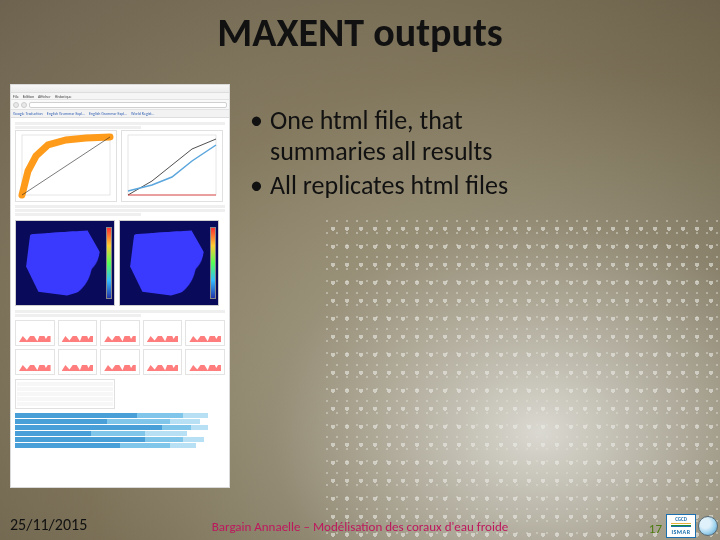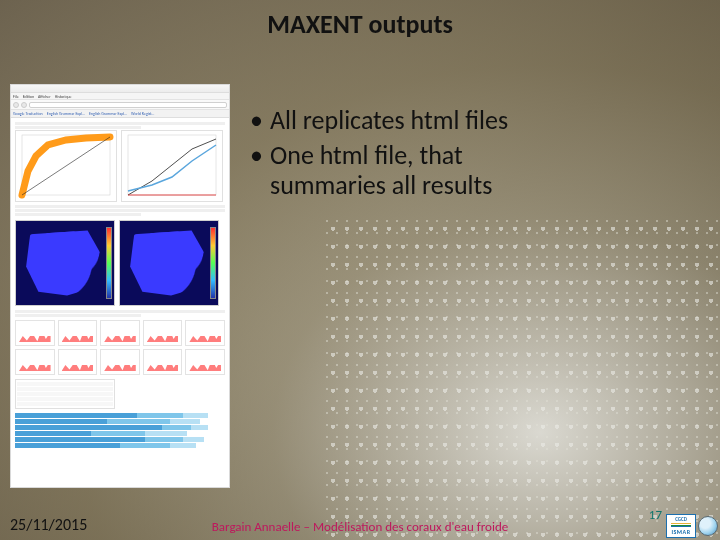--- a/index.html
+++ b/index.html
@@ -22,21 +22,21 @@
     position: absolute; right: 0; bottom: 0; width: 55%; height: 60%;
     background:
       radial-gradient(circle at 65% 70%, rgba(235,235,230,0.6) 0, rgba(235,235,230,0.6) 2px, transparent 2px) 0 0/14px 18px,
       radial-gradient(circle at 30% 40%, rgba(225,225,215,0.45) 0, rgba(225,225,215,0.45) 1px, transparent 1px) 0 0/10px 12px;
     filter: blur(0.3px);
     z-index: 0;
   }
   .title {
     position: absolute; top: 8px; left: 0; right: 0;
     text-align: center;
-    font-size: 26px; color: #111;
+    font-size: 40px; color: #111;
     z-index: 2;
   }
   .shot {
     position: absolute; top: 84px; left: 10px;
     width: 220px; height: 404px;
     background: #fff;
     border: 1px solid #d9d9d9;
     z-index: 2;
     display: flex; flex-direction: column;
     font-size: 5px; color: #666;
@@ -84,21 +84,21 @@
   }
   .bullets ul { list-style: none; }
   .bullets li { position:relative; padding-left: 20px; font-size: 26px; line-height: 1.18; margin-bottom: 4px; }
   .bullets li::before { content:"•"; position:absolute; left:0; top:0; font-size:26px; }
   .footer {
     position: absolute; left: 0; right: 0; bottom: 0; height: 28px;
     z-index: 3; display:flex; align-items:flex-end;
   }
   .footer .date { position:absolute; left:10px; bottom:6px; font-size:16px; color:#111; }
   .footer .sub  { position:absolute; left:0; right:0; bottom:6px; text-align:center; font-size:13px; color:#be185d; }
-  .footer .num  { position:absolute; right:58px; bottom:18px; font-size:13px; color:#0f766e; }
+  .footer .num  { position:absolute; right:58px; bottom:4px; font-size:13px; color:#4d7c0f; }
   .logo-ifremer {
     position:absolute; right:84px; bottom:2px; width:80px; height:24px;
     background: linear-gradient(90deg,#2e73b8 0 18%, #fff 18% 22%, #2e73b8 22% 100%);
     border-radius:2px;
     display:flex; align-items:center; justify-content:center;
     overflow:hidden;
   }
   .logo-ifremer .fish { position:absolute; left:4px; top:4px; width:18px; height:12px; background:#cfe4f3; clip-path: polygon(0 50%, 20% 10%, 70% 0, 100% 50%, 70% 100%, 20% 90%); }
   .logo-ifremer .txt { font-size:10px; font-style:italic; font-weight:bold; color:#fff; letter-spacing:0.5px; margin-left:16px; }
   .logo-ismar {
@@ -234,22 +234,22 @@
           <div class="seg c1" style="width:50%"></div>
           <div class="seg c2" style="width:24%"></div>
           <div class="seg c3" style="width:12%"></div>
         </div>
     </div>
   </div>
 </div>
 
 <div class="bullets">
   <ul>
+    <li>One html file, that summaries all results</li>
     <li>All replicates html files</li>
-    <li>One html file, that summaries all results</li>
   </ul>
 </div>
 
 <div class="footer">
   <div class="date">25/11/2015</div>
   <div class="sub">Bargain Annaelle – Modélisation des coraux d'eau froide</div>
   <div class="num">17</div>
   <div class="logo-ismar">
     <div class="top">CGCD</div>
     <div class="mid"></div>

